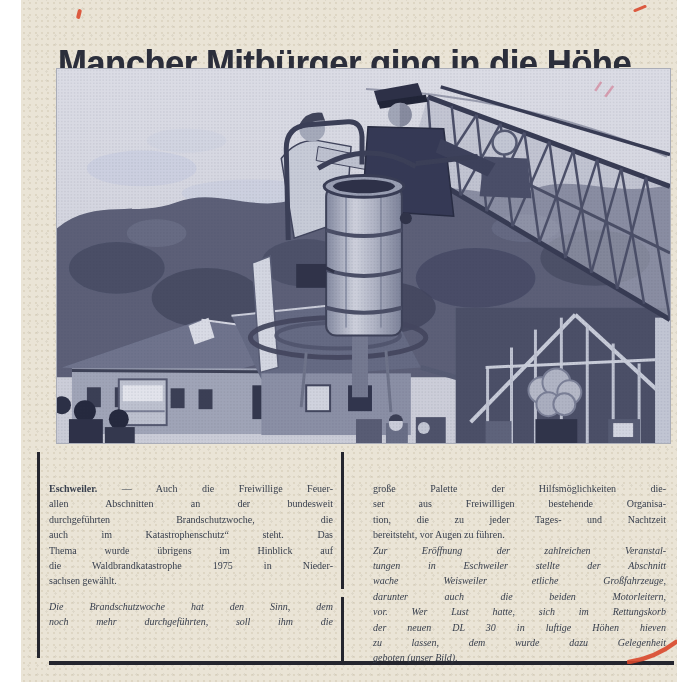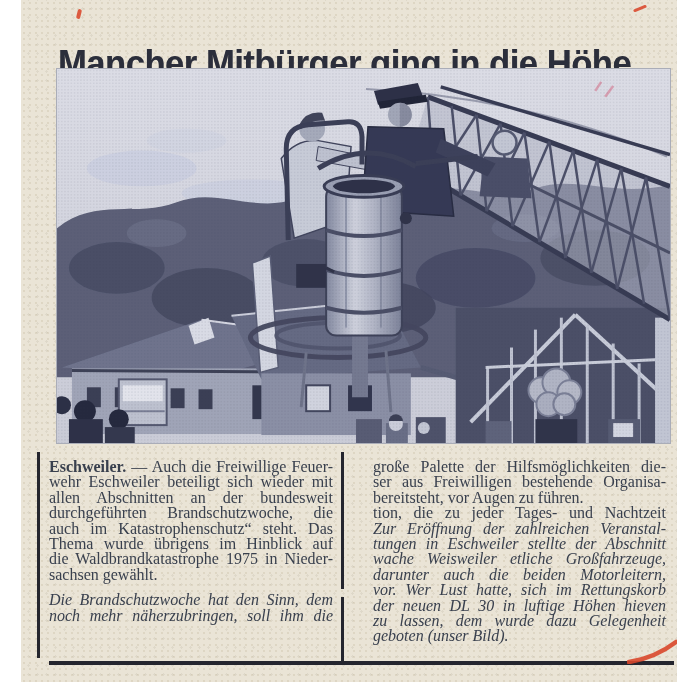--- a/index.html
+++ b/index.html
@@ -34,22 +34,22 @@
   .photo-frame{
     position:absolute;left:35px;top:68px;width:615px;height:376px;
     border:1px solid rgba(90,95,115,.35);box-sizing:border-box;
     background:#d6d7de;
   }
   .photo-frame svg{display:block;width:100%;height:100%;}
   .rule{position:absolute;background:var(--rule);}
   .rule-v{width:3px;}
   .rule-h{height:3px;}
   .column{
-    position:absolute;top:459px;
-    font-size:16px;line-height:15.4px;color:var(--ink);
+    position:absolute;top:481px;
+    font-size:10px;line-height:15.4px;color:var(--ink);
   }
   .col-left{left:28px;width:284px;}
   .col-right{left:352px;width:293px;}
   .para + .para{margin-top:10px;font-style:italic;}
   .column.tight .para + .para{margin-top:0;}
   .tline{text-align:left;}
   .tline.just{text-align:justify;text-align-last:justify;}
   .tline b{font-weight:700;}
   .pen-mark{position:absolute;background:var(--red);border-radius:2px;opacity:.88;}
   .pen-arc{position:absolute;left:606px;top:639px;width:52px;height:25px;}
@@ -252,39 +252,38 @@
   <div class="rule rule-v" style="left:320px;top:597px;height:64px;"></div>
   <div class="rule rule-h" style="left:28px;top:661px;width:625px;height:4px;"></div>
 
   <svg class="pen-arc" viewBox="0 0 52 25">
     <path d="M2,23 Q28,19 49,3" fill="none" stroke="#d9472b" stroke-width="4.5" stroke-linecap="round" opacity="0.9"></path>
   </svg>
 
   <div class="column col-left">
       <div class="para">
         <div class="tline just"><b>Eschweiler.</b> — Auch die Freiwillige Feuer-</div>
-        <div class="tline just">wehr Eschweiler beteiligt sich wieder mit</div>
         <div class="tline just">allen Abschnitten an der bundesweit</div>
         <div class="tline just">durchgeführten Brandschutzwoche, die</div>
         <div class="tline just">auch im Katastrophenschutz“ steht. Das</div>
         <div class="tline just">Thema wurde übrigens im Hinblick auf</div>
         <div class="tline just">die Waldbrandkatastrophe 1975 in Nieder-</div>
         <div class="tline">sachsen gewählt.</div>
       </div>
       <div class="para">
         <div class="tline just">Die Brandschutzwoche hat den Sinn, dem</div>
-        <div class="tline just">noch mehr näherzubringen, soll ihm die</div>
+        <div class="tline just">noch mehr durchgeführten, soll ihm die</div>
       </div>
     </div>
   <div class="column col-right tight">
       <div class="para">
         <div class="tline just">große Palette der Hilfsmöglichkeiten die-</div>
         <div class="tline just">ser aus Freiwilligen bestehende Organisa-</div>
+        <div class="tline just">tion, die zu jeder Tages- und Nachtzeit</div>
         <div class="tline">bereitsteht, vor Augen zu führen.</div>
-        <div class="tline just">tion, die zu jeder Tages- und Nachtzeit</div>
       </div>
       <div class="para">
         <div class="tline just">Zur Eröffnung der zahlreichen Veranstal-</div>
         <div class="tline just">tungen in Eschweiler stellte der Abschnitt</div>
         <div class="tline just">wache Weisweiler etliche Großfahrzeuge,</div>
         <div class="tline just">darunter auch die beiden Motorleitern,</div>
         <div class="tline just">vor. Wer Lust hatte, sich im Rettungskorb</div>
         <div class="tline just">der neuen DL 30 in luftige Höhen hieven</div>
         <div class="tline just">zu lassen, dem wurde dazu Gelegenheit</div>
         <div class="tline">geboten (unser Bild).</div>

